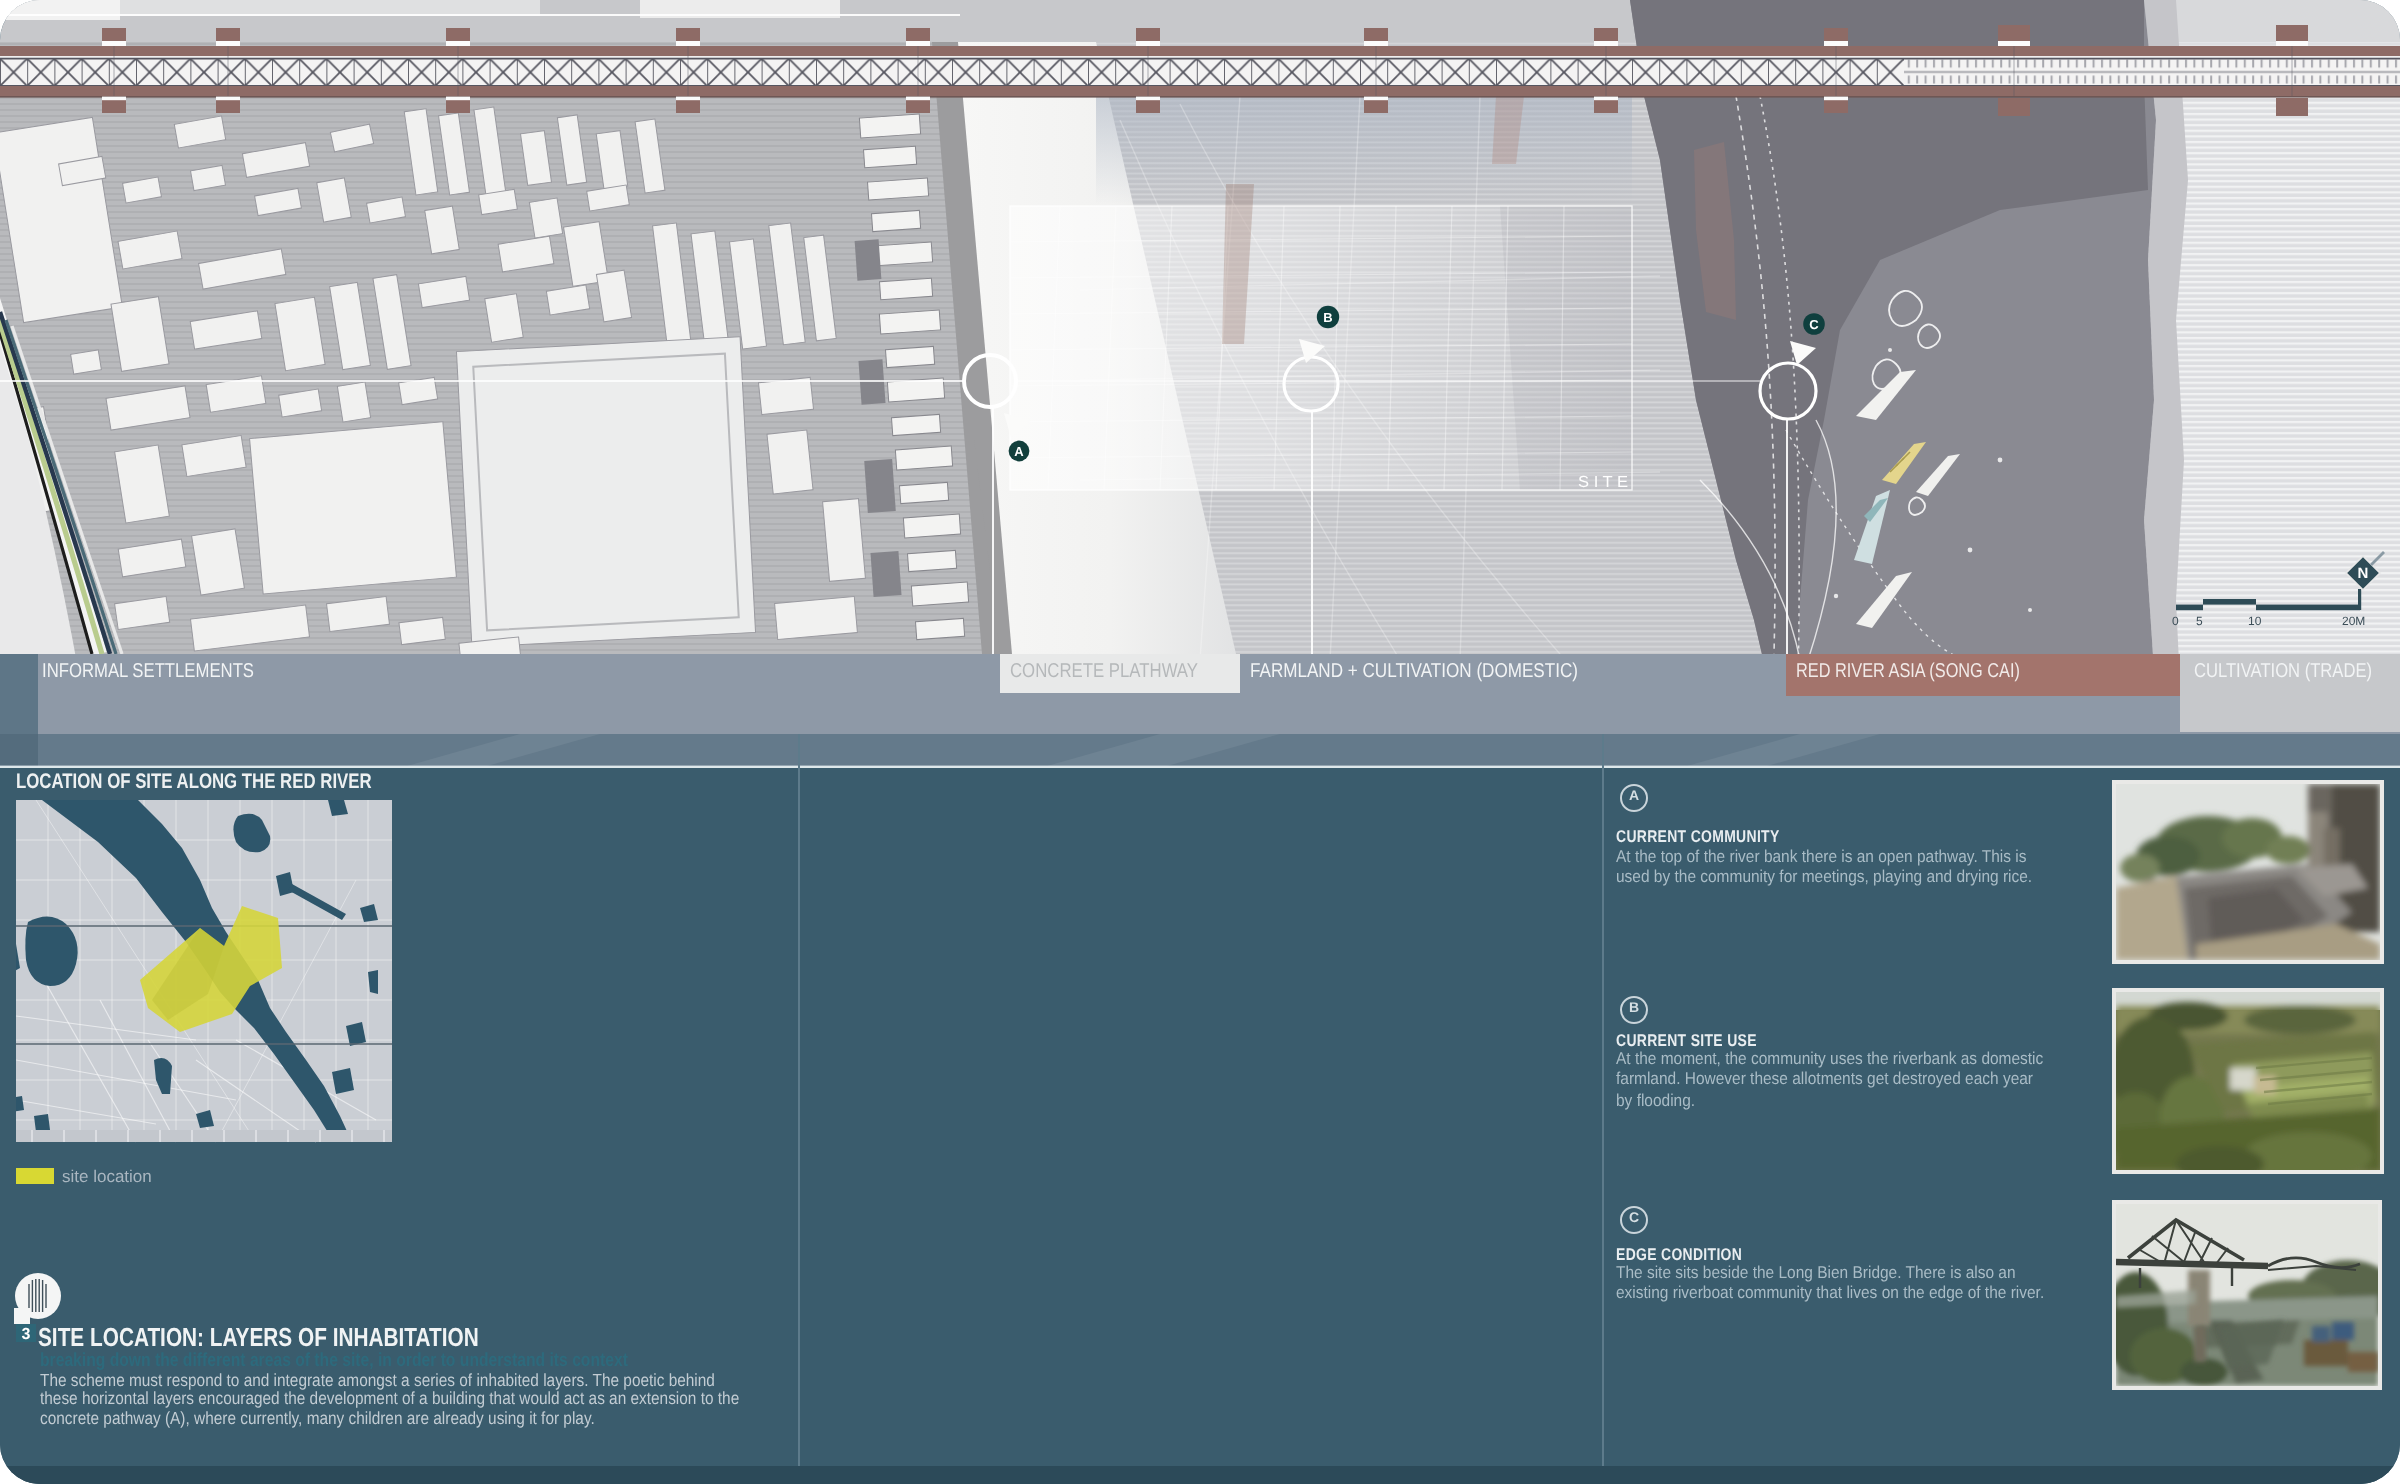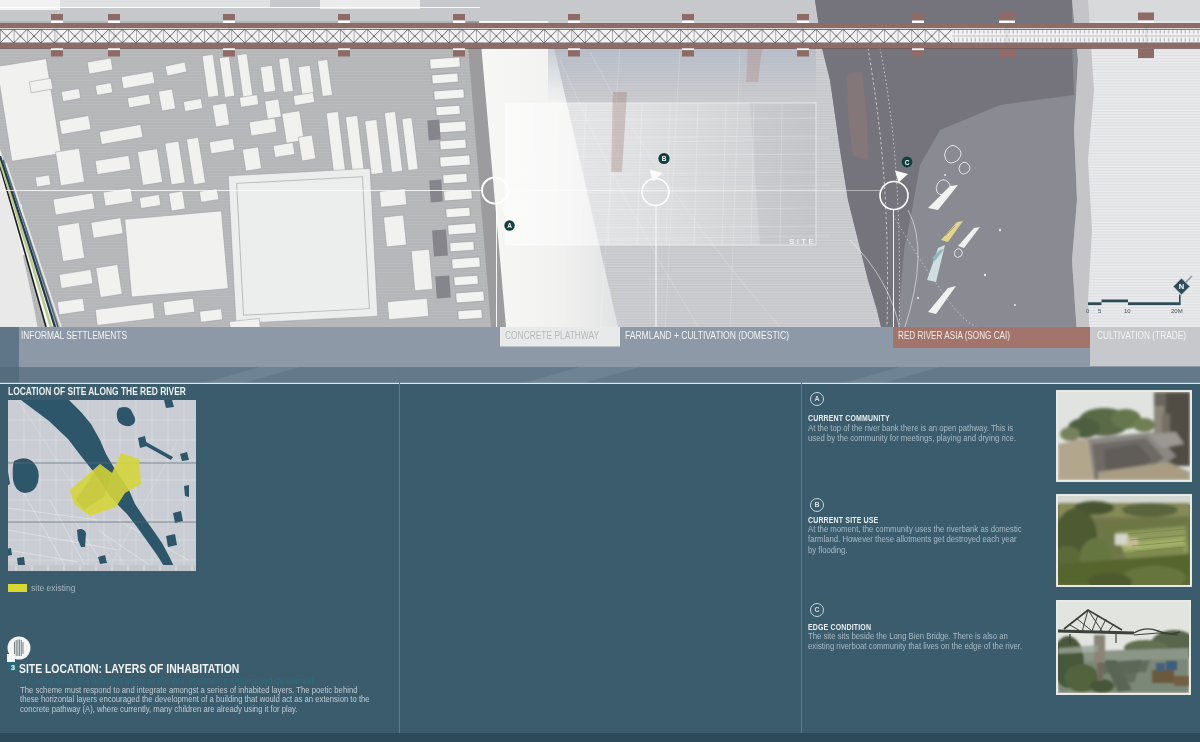--- a/index.html
+++ b/index.html
@@ -1,16 +1,16 @@
 <!DOCTYPE html>
 <html><head>
 <meta charset="utf-8">
 <style>
 html,body{margin:0;padding:0;background:#fff;}
-#board{position:relative;width:1200px;height:742px;overflow:hidden;font-family:"Liberation Sans",sans-serif;background:#3a5c6d;}
+#board{position:relative;width:1200px;height:742px;overflow:hidden;font-family:"Liberation Sans",sans-serif;background:#3a5c6d;border-radius:20px;}
 #topmap{position:absolute;left:0;top:0;}
 .abs{position:absolute;}
 .divider{position:absolute;width:1px;background:#5d7b8b;top:367px;height:375px;}
 .secletter{position:absolute;width:12px;height:12px;border:1px solid #c9d4da;border-radius:50%;color:#d5dee2;font-size:7px;font-weight:bold;text-align:center;line-height:12px;}
 .sechead{position:absolute;font-weight:bold;font-size:8.5px;color:#e8edf0;transform:scaleX(.82);transform-origin:left top;letter-spacing:.2px;white-space:nowrap;}
 .secbody{position:absolute;font-size:8.6px;line-height:10.3px;color:#a9bcc6;transform:scaleX(.9);transform-origin:left top;white-space:nowrap;}
 .photo{position:absolute;left:1056px;border:2px solid #e9e9e7;}
 </style>
 </head>
 <body>
@@ -508,21 +508,21 @@
 <line x1="104" y1="165" x2="104" y2="171"></line>
         <line x1="120" y1="165" x2="120" y2="171"></line>
         <line x1="136" y1="165" x2="136" y2="171"></line>
 <line x1="152" y1="165" x2="152" y2="171"></line>
         <line x1="168" y1="165" x2="168" y2="171"></line>
         <line x1="184" y1="165" x2="184" y2="171"></line>
 </g>
 </svg>
 
 <div class="abs" style="left:8px;top:584px;width:19px;height:8px;background:#d8d833;"></div>
-<div class="abs" style="left:31px;top:583px;font-size:8.5px;color:#a9b6c0;">site existing</div>
+<div class="abs" style="left:31px;top:583px;font-size:8.5px;color:#a9b6c0;">site location</div>
 
 <svg class="abs" style="left:5px;top:634px;" width="30" height="42" viewBox="0 0 30 42">
 <circle cx="14" cy="14" r="11.5" fill="#f4f5f5"></circle>
 <g stroke="#3e4e58" stroke-width="0.7">
 <line x1="9.5" y1="8" x2="9.5" y2="20"></line>
         <line x1="11.2" y1="6" x2="11.2" y2="22"></line>
 <line x1="12.9" y1="5.5" x2="12.9" y2="22"></line>
         <line x1="14.6" y1="5.5" x2="14.6" y2="22"></line>
 <line x1="16.3" y1="6" x2="16.3" y2="22"></line>
         <line x1="18" y1="8" x2="18" y2="20"></line>

